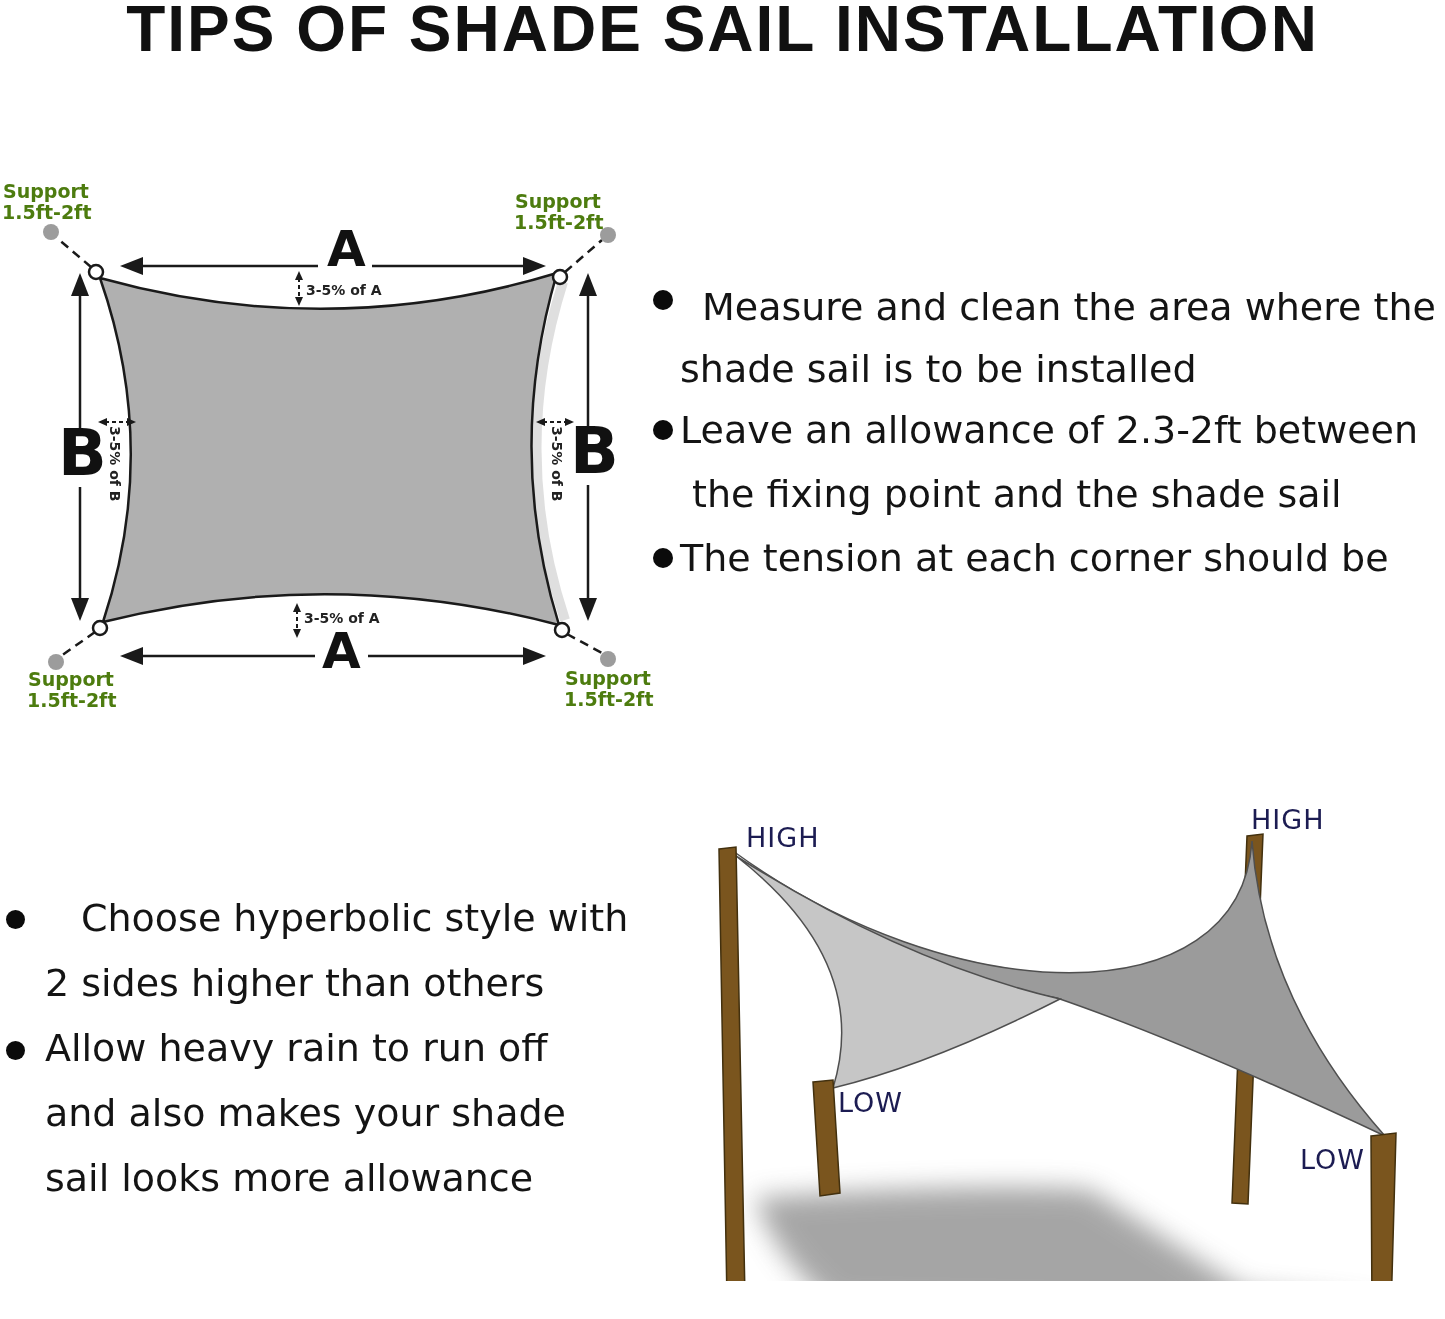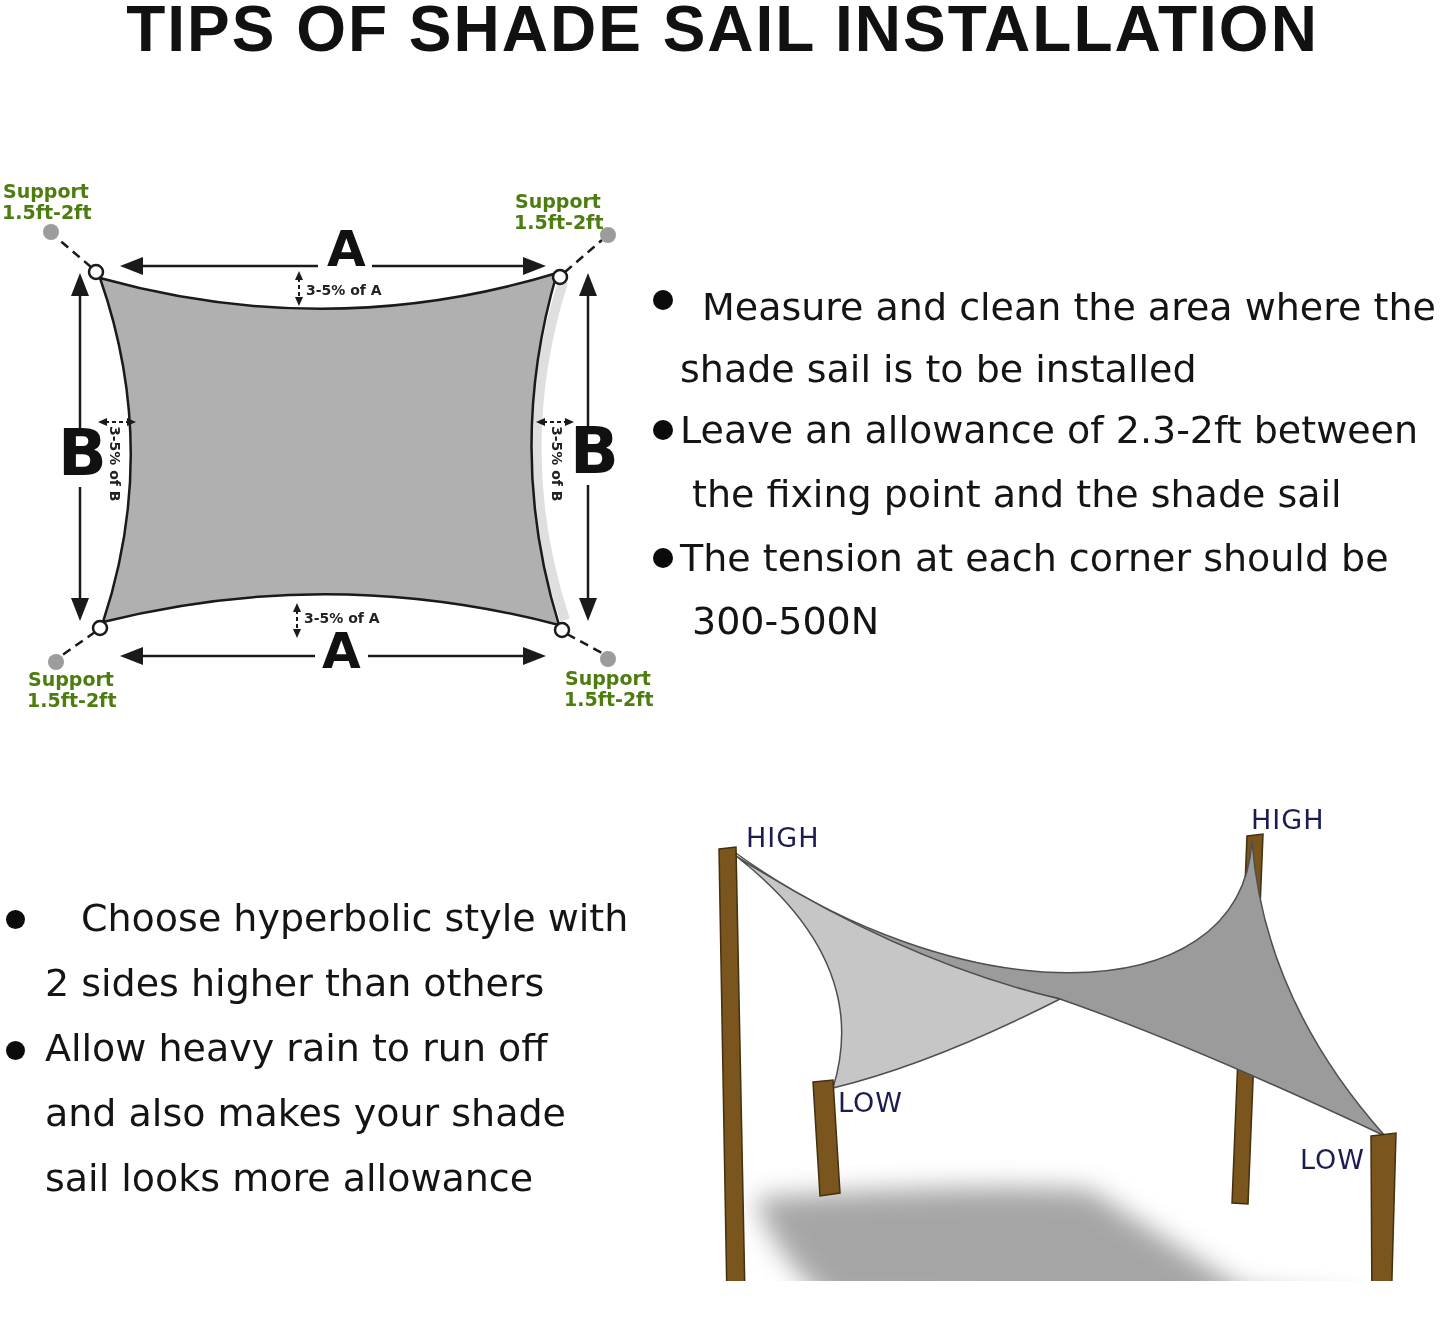--- a/index.html
+++ b/index.html
@@ -147,21 +147,20 @@
   <div class="abs offset rot" style="left:564px;top:426px;">3-5% of B</div>
 
   <div class="dot" style="left:653px;top:290px;"></div>
   <div class="dot" style="left:653px;top:420px;"></div>
   <div class="dot" style="left:653px;top:548px;"></div>
   <div class="abs tip-line" style="left:680px;top:286px;margin-left:22px;">Measure and clean the area where the</div>
   <div class="abs tip-line" style="left:680px;top:348px;">shade sail is to be installed</div>
   <div class="abs tip-line" style="left:680px;top:409px;">Leave an allowance of 2.3-2ft between</div>
   <div class="abs tip-line" style="left:680px;top:473px;margin-left:12px;">the fixing point and the shade sail</div>
   <div class="abs tip-line" style="left:680px;top:537px;">The tension at each corner should be</div>
-  <div class="abs tip-line" style="left:692px;top:600px;">300-500N</div>
 
   <div class="dot sm" style="left:6px;top:910px;"></div>
   <div class="dot sm" style="left:6px;top:1041px;"></div>
   <div class="abs tip-line" style="left:45px;top:897px;margin-left:36px;">Choose hyperbolic style with</div>
   <div class="abs tip-line" style="left:45px;top:962px;">2 sides higher than others</div>
   <div class="abs tip-line" style="left:45px;top:1027px;text-align:center;">Allow heavy rain to run off</div>
   <div class="abs tip-line" style="left:45px;top:1092px;">and also makes your shade</div>
   <div class="abs tip-line" style="left:45px;top:1157px;">sail looks more allowance</div>
 
   <div class="abs hl" style="left:746px;top:822px;">HIGH</div>

